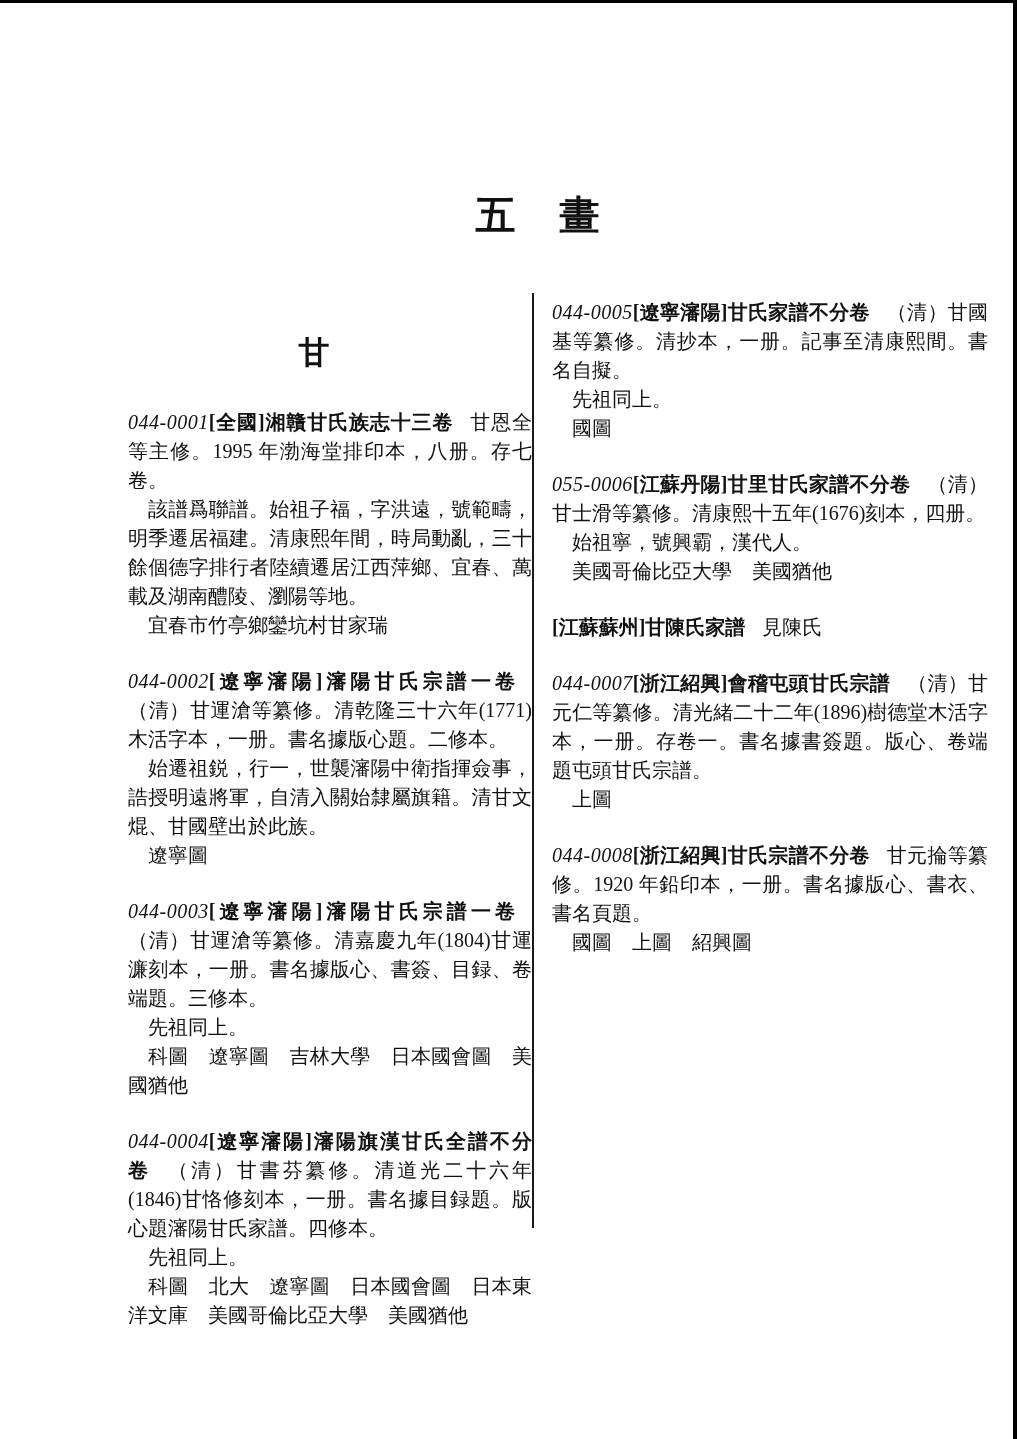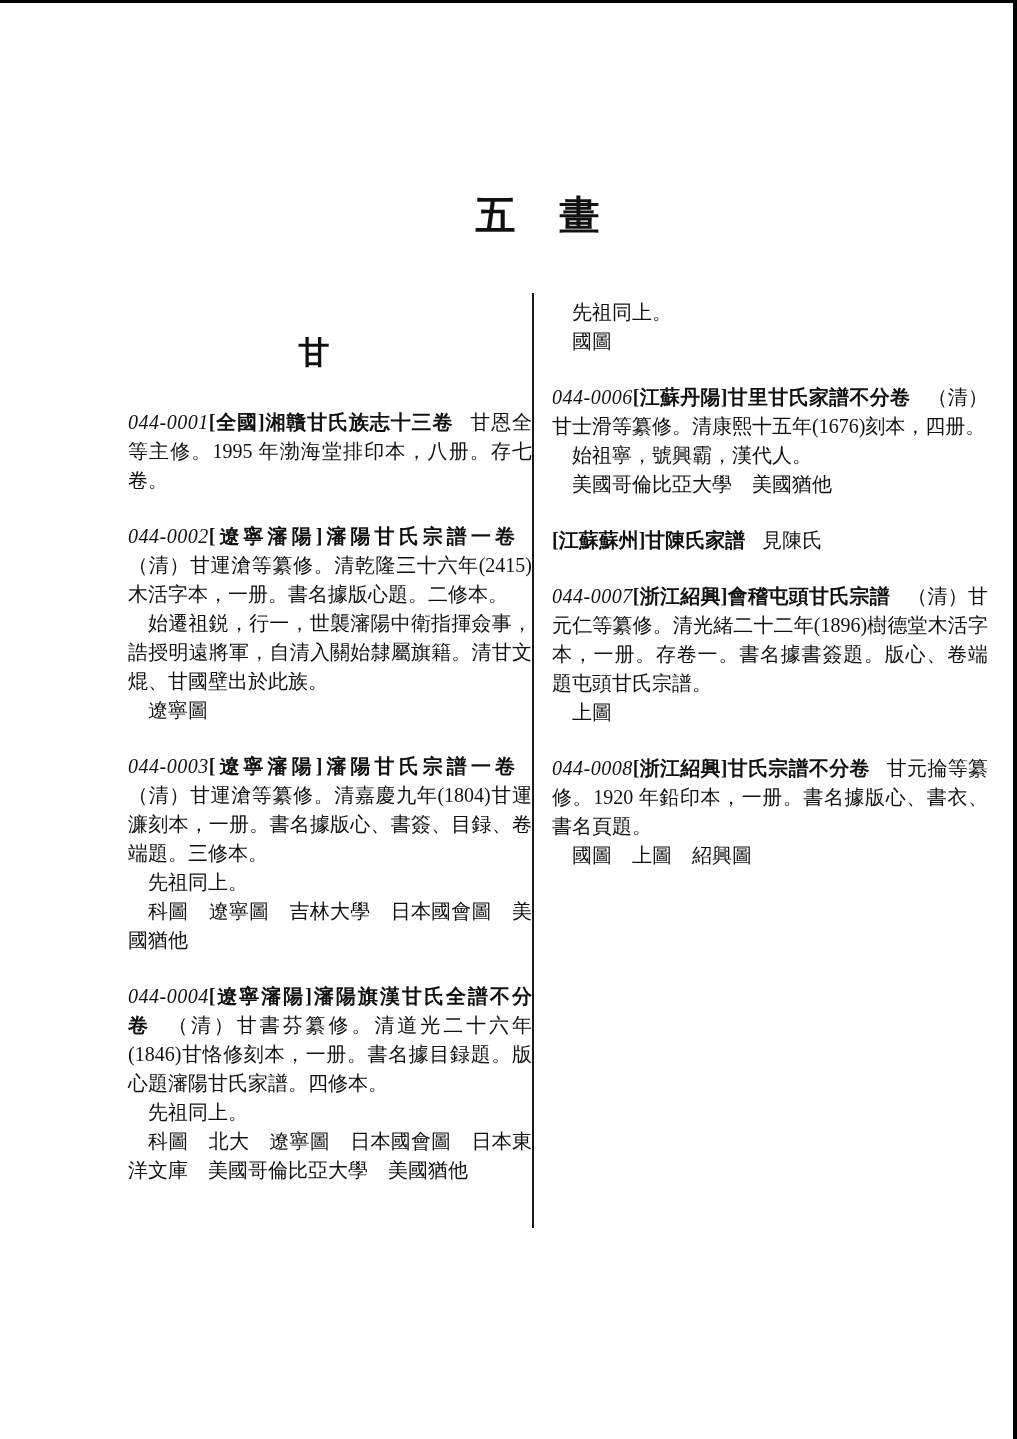--- a/index.html
+++ b/index.html
@@ -41,24 +41,26 @@
 <div class="artifact-right"></div>
 <div class="divider"></div>
 
 <div class="page-title">五　畫</div>
 <div class="section-gan">甘</div>
 
 <div class="col col-left">
 
   <div class="entry">
     <p class="lead"><span class="eid">044-0001</span><span class="etitle">[全國]湘贛甘氏族志十三卷</span><span>甘恩全等主修。1995 年渤海堂排印本，八册。存七卷。</span></p>
+    <p class="para">該譜爲聯譜。始祖子福，字洪遠，號範疇，明季遷居福建。清康熙年間，時局動亂，三十餘個德字排行者陸續遷居江西萍鄉、宜春、萬載及湖南醴陵、瀏陽等地。</p>
+    <p class="para">宜春市竹亭鄉鑾坑村甘家瑞</p>
   </div>
 
   <div class="entry">
-    <p class="lead"><span class="eid">044-0002</span><span class="etitle">[遼寧瀋陽]瀋陽甘氏宗譜一卷</span><span>（清）甘運滄等纂修。清乾隆三十六年(2415)木活字本，一册。書名據版心題。二修本。</span></p>
+    <p class="lead"><span class="eid">044-0002</span><span class="etitle">[遼寧瀋陽]瀋陽甘氏宗譜一卷</span><span>（清）甘運滄等纂修。清乾隆三十六年(1771)木活字本，一册。書名據版心題。二修本。</span></p>
     <p class="para">始遷祖鋭，行一，世襲瀋陽中衛指揮僉事，誥授明遠將軍，自清入關始隸屬旗籍。清甘文焜、甘國壁出於此族。</p>
     <p class="para">遼寧圖</p>
   </div>
 
   <div class="entry">
     <p class="lead"><span class="eid">044-0003</span><span class="etitle">[遼寧瀋陽]瀋陽甘氏宗譜一卷</span><span>（清）甘運滄等纂修。清嘉慶九年(1804)甘運濂刻本，一册。書名據版心、書簽、目録、卷端題。三修本。</span></p>
     <p class="para">先祖同上。</p>
     <p class="para">科圖　遼寧圖　吉林大學　日本國會圖　美國猶他</p>
   </div>
 
@@ -66,26 +68,27 @@
     <p class="lead"><span class="eid">044-0004</span><span class="etitle">[遼寧瀋陽]瀋陽旗漢甘氏全譜不分卷</span><span>（清）甘書芬纂修。清道光二十六年(1846)甘恪修刻本，一册。書名據目録題。版心題瀋陽甘氏家譜。四修本。</span></p>
     <p class="para">先祖同上。</p>
     <p class="para">科圖　北大　遼寧圖　日本國會圖　日本東洋文庫　美國哥倫比亞大學　美國猶他</p>
   </div>
 
 </div>
 
 <div class="col col-right">
 
   <div class="entry">
+    <p class="lead"><span class="eid">044-0005</span><span class="etitle">[遼寧瀋陽]甘氏家譜不分卷</span><span>（清）甘國基等纂修。清抄本，一册。記事至清康熙間。書名自擬。</span></p>
     <p class="para">先祖同上。</p>
     <p class="para">國圖</p>
   </div>
 
   <div class="entry">
-    <p class="lead"><span class="eid">044-0006</span><span class="etitle">[江蘇丹陽]甘里甘氏家譜不分卷</span><span>（清）甘士滑等纂修。清康熙十五年(1676)刻本，四册。</span></p>
+    <p class="lead"><span class="eid">055-0006</span><span class="etitle">[江蘇丹陽]甘里甘氏家譜不分卷</span><span>（清）甘士滑等纂修。清康熙十五年(1676)刻本，四册。</span></p>
     <p class="para">始祖寧，號興霸，漢代人。</p>
     <p class="para">美國哥倫比亞大學　美國猶他</p>
   </div>
 
   <div class="entry">
     <p class="lead"><span class="etitle">[江蘇蘇州]甘陳氏家譜</span><span>見陳氏</span></p>
   </div>
 
   <div class="entry">
     <p class="lead"><span class="eid">044-0007</span><span class="etitle">[浙江紹興]會稽屯頭甘氏宗譜</span><span>（清）甘元仁等纂修。清光緒二十二年(1896)樹德堂木活字本，一册。存卷一。書名據書簽題。版心、卷端題屯頭甘氏宗譜。</span></p>

